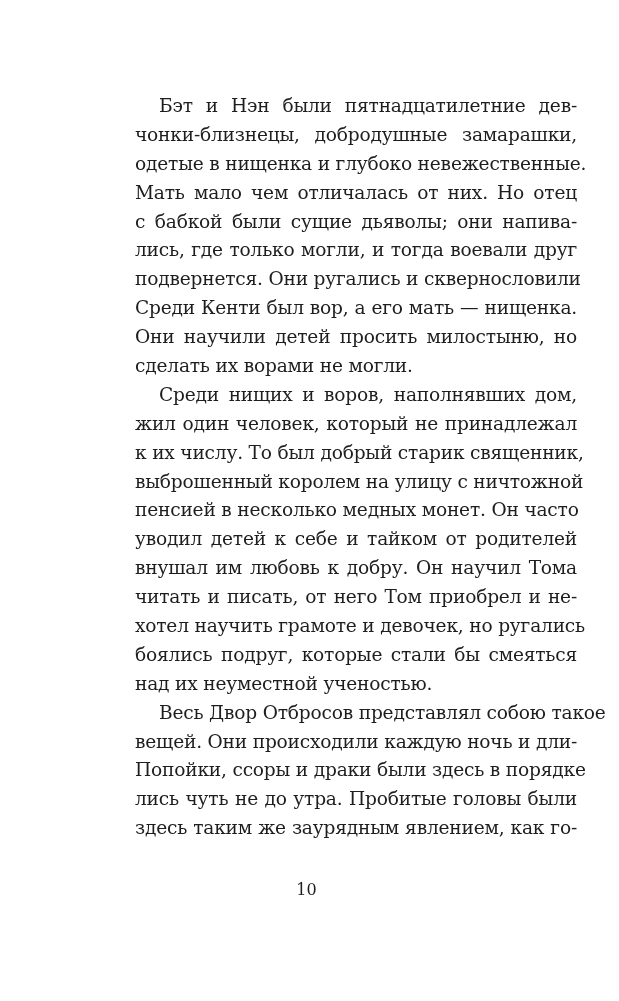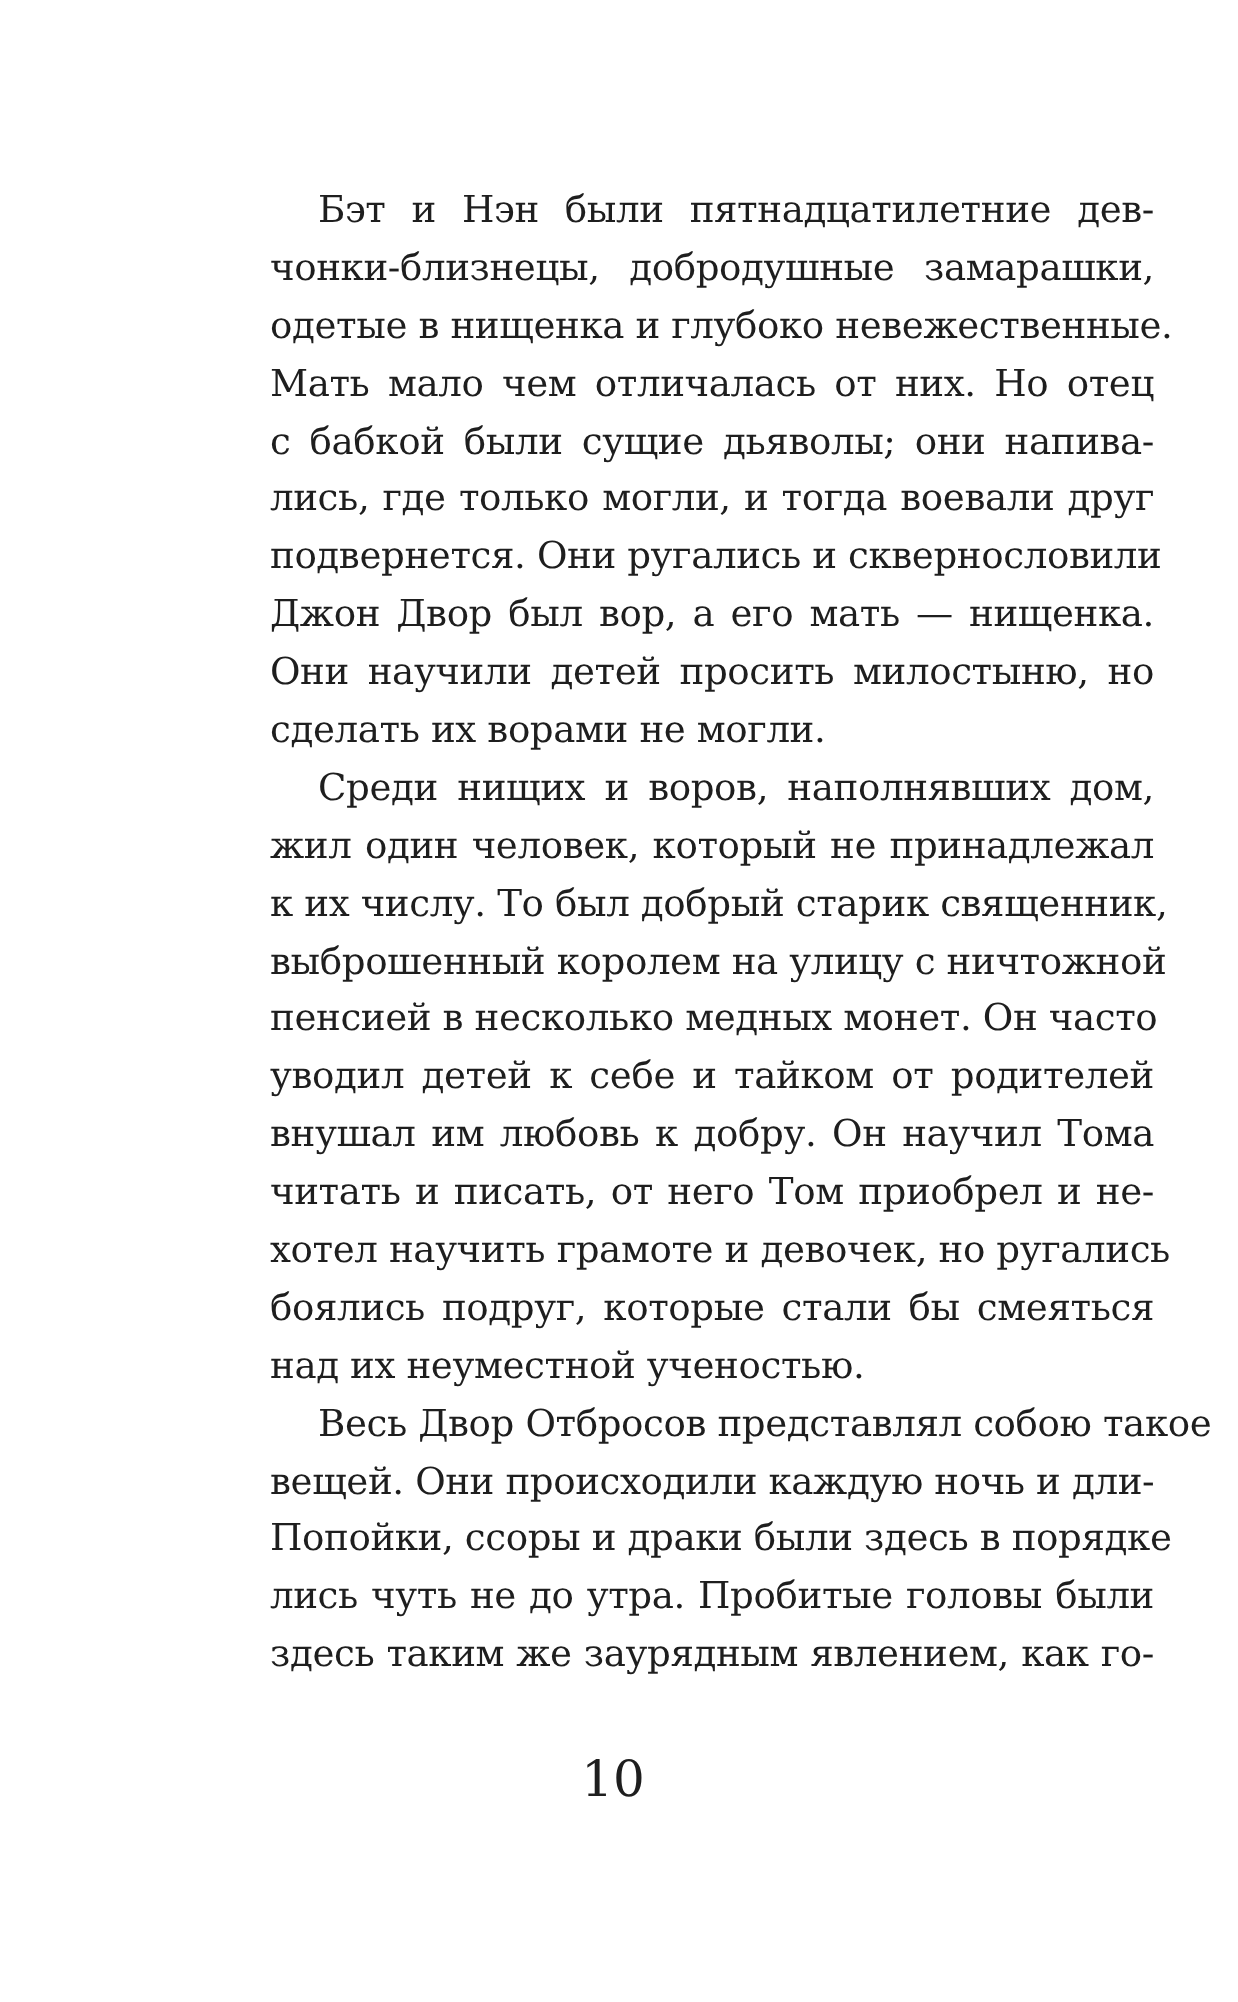--- a/index.html
+++ b/index.html
@@ -11,36 +11,36 @@
     position: absolute; left: 88px; top: 92px; width: 442px; margin-left: 47px;
   }
   .line {
     font-size: 18.6px; line-height: 28.9px; height: 28.9px; white-space: nowrap;
     text-align: justify; text-align-last: justify; display: block; letter-spacing: -0.2px;
   }
   .line.indent { padding-left: 24px; }
   .line.last { text-align-last: left; }
   .page-number {
     position: absolute; left: 0; width: 613px; top: 876px; text-align: center;
-    font-size: 25px; line-height: 28px;
+    font-size: 16px; line-height: 28px;
   }
 </style>
 </head>
 <body>
 
 <div class="page-text">
   <div>
     <span class="line indent">Бэт и Нэн были пятнадцатилетние дев-</span>
     <span class="line">чонки-близнецы, добродушные замарашки,</span>
     <span class="line">одетые в нищенка и глубоко невежественные.</span>
     <span class="line">Мать мало чем отличалась от них. Но отец</span>
     <span class="line">с бабкой были сущие дьяволы; они напива-</span>
     <span class="line">лись, где только могли, и тогда воевали друг</span>
     <span class="line">подвернется. Они ругались и сквернословили</span>
-    <span class="line">Джон Двор был вор, а его мать — нищенка.</span>
+    <span class="line">Среди Кенти был вор, а его мать — нищенка.</span>
     <span class="line">Они научили детей просить милостыню, но</span>
     <span class="line last">сделать их ворами не могли.</span>
   </div>
   <div>
     <span class="line indent">Среди нищих и воров, наполнявших дом,</span>
     <span class="line">жил один человек, который не принадлежал</span>
     <span class="line">к их числу. То был добрый старик священник,</span>
     <span class="line">выброшенный королем на улицу с ничтожной</span>
     <span class="line">пенсией в несколько медных монет. Он часто</span>
     <span class="line">уводил детей к себе и тайком от родителей</span>

